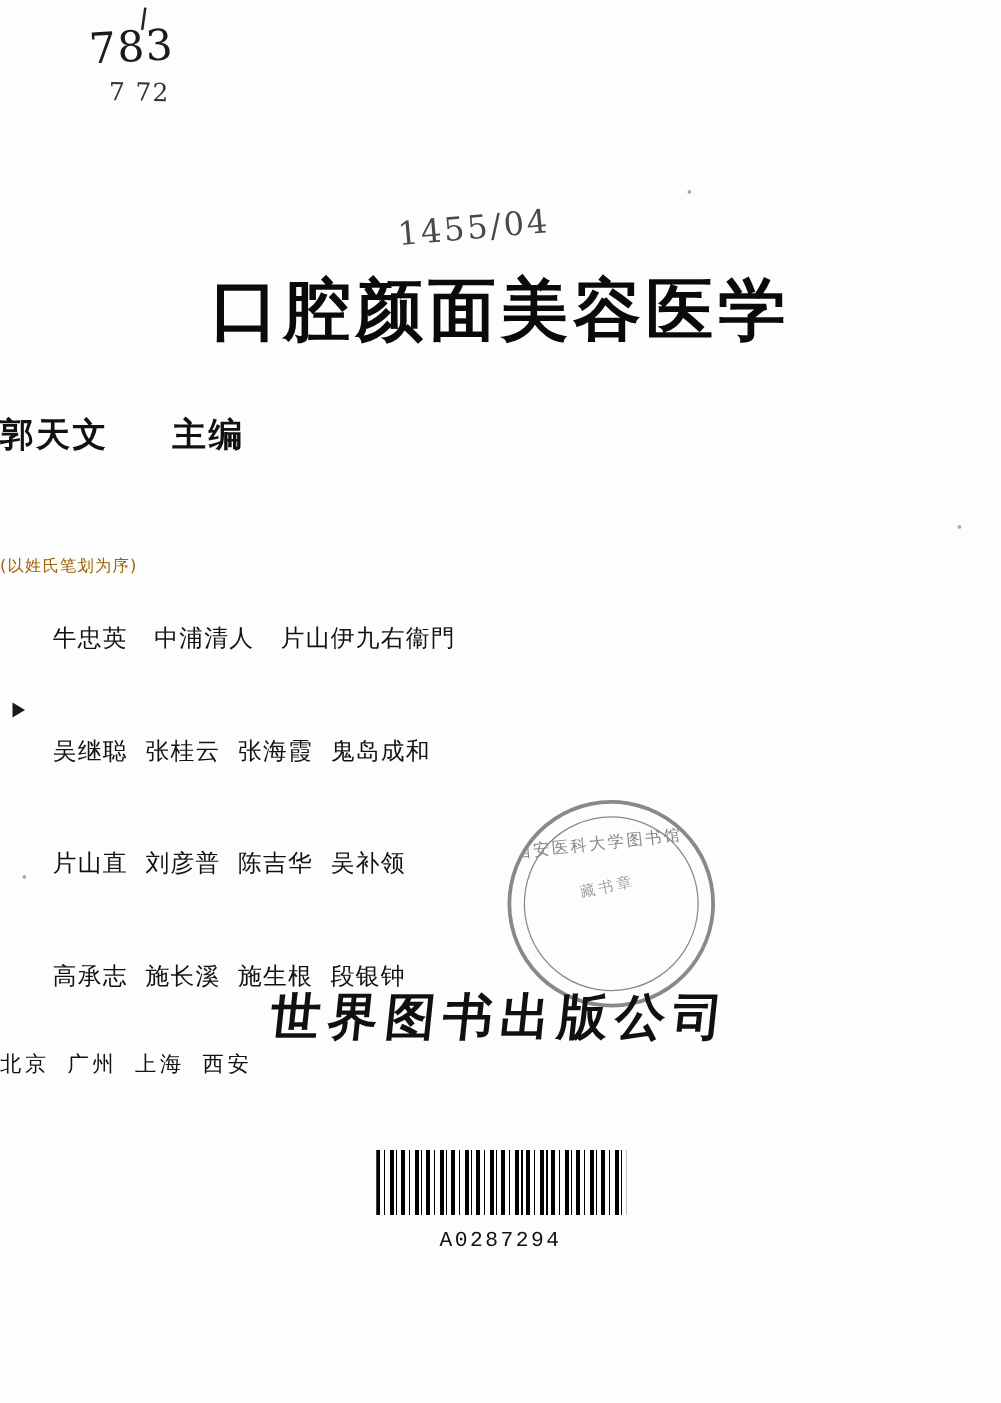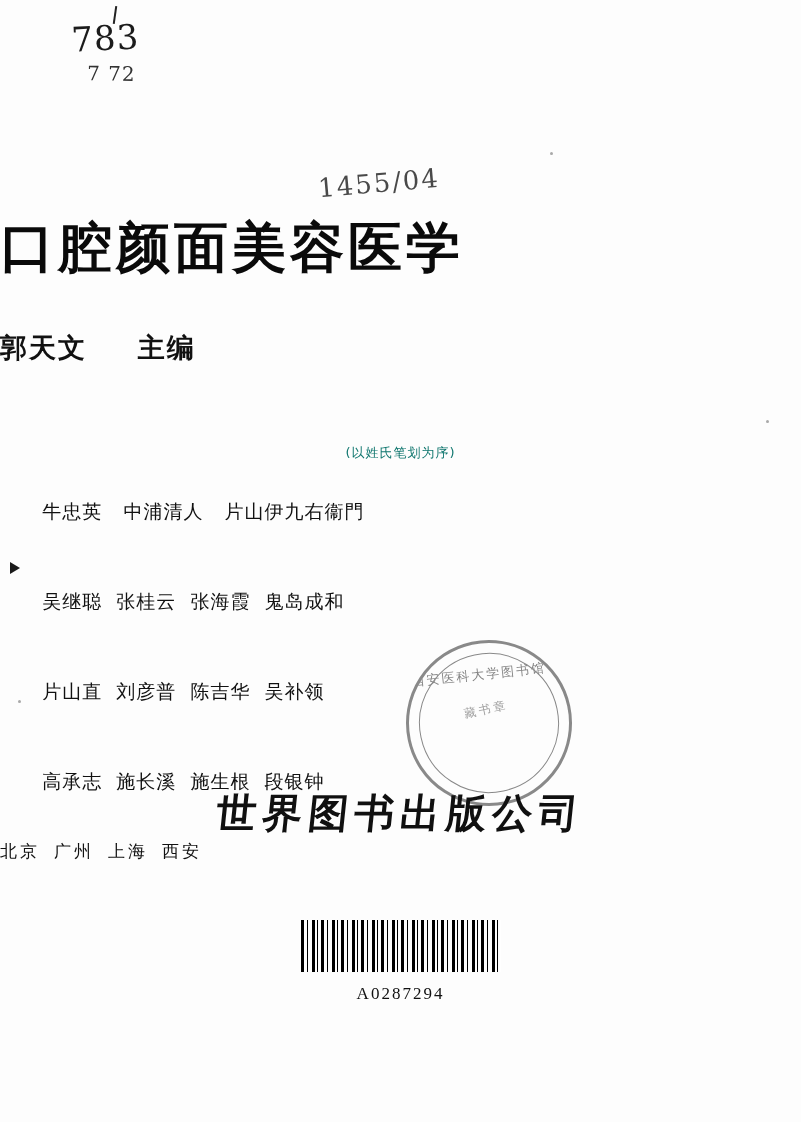--- a/index.html
+++ b/index.html
@@ -63,20 +63,21 @@
     letter-spacing: 2px;
     opacity: .85;
   }
 
   
   .title {
     position: absolute;
     left: 0;
     right: 0;
     top: 212px;
+    text-align: center;
     font-family: "DejaVu Sans", sans-serif;
     font-weight: bold;
     font-size: 54px;
     letter-spacing: 4px;
     color: #0a0a0a;
   }
 
   
   .chief {
     position: absolute;
@@ -98,24 +99,23 @@
     top: 408px;
     text-align: center;
     font-size: 22px;
     letter-spacing: 12px;
   }
   .contrib-note {
     position: absolute;
     left: 0;
     right: 0;
     top: 444px;
-    text-align: center;
     font-size: 13px;
     letter-spacing: 1px;
-    color: #0f766e;
+    color: #a16207;
   }
   .contrib-list {
     position: absolute;
     left: 0;
     right: 0;
     top: 466px;
     text-align: left;
     font-size: 19px;
     line-height: 30px;
     letter-spacing: 1px;
@@ -219,21 +219,21 @@
       #000 6px, #000 7px,
       #fff 7px, #fff 11px,
       #000 11px, #000 14px,
       #fff 14px, #fff 16px,
       #000 16px, #000 17px,
       #fff 17px, #fff 20px
     );
   }
   .barcode-num {
     margin-top: 8px;
-    font-family: Liberation Serif, serif;
+    font-family: Liberation Mono, monospace;
     font-size: 17px;
     letter-spacing: 2px;
   }
 
   
   .edge-mark {
     position: absolute;
     left: 10px;
     top: 562px;
     width: 0; height: 0;

